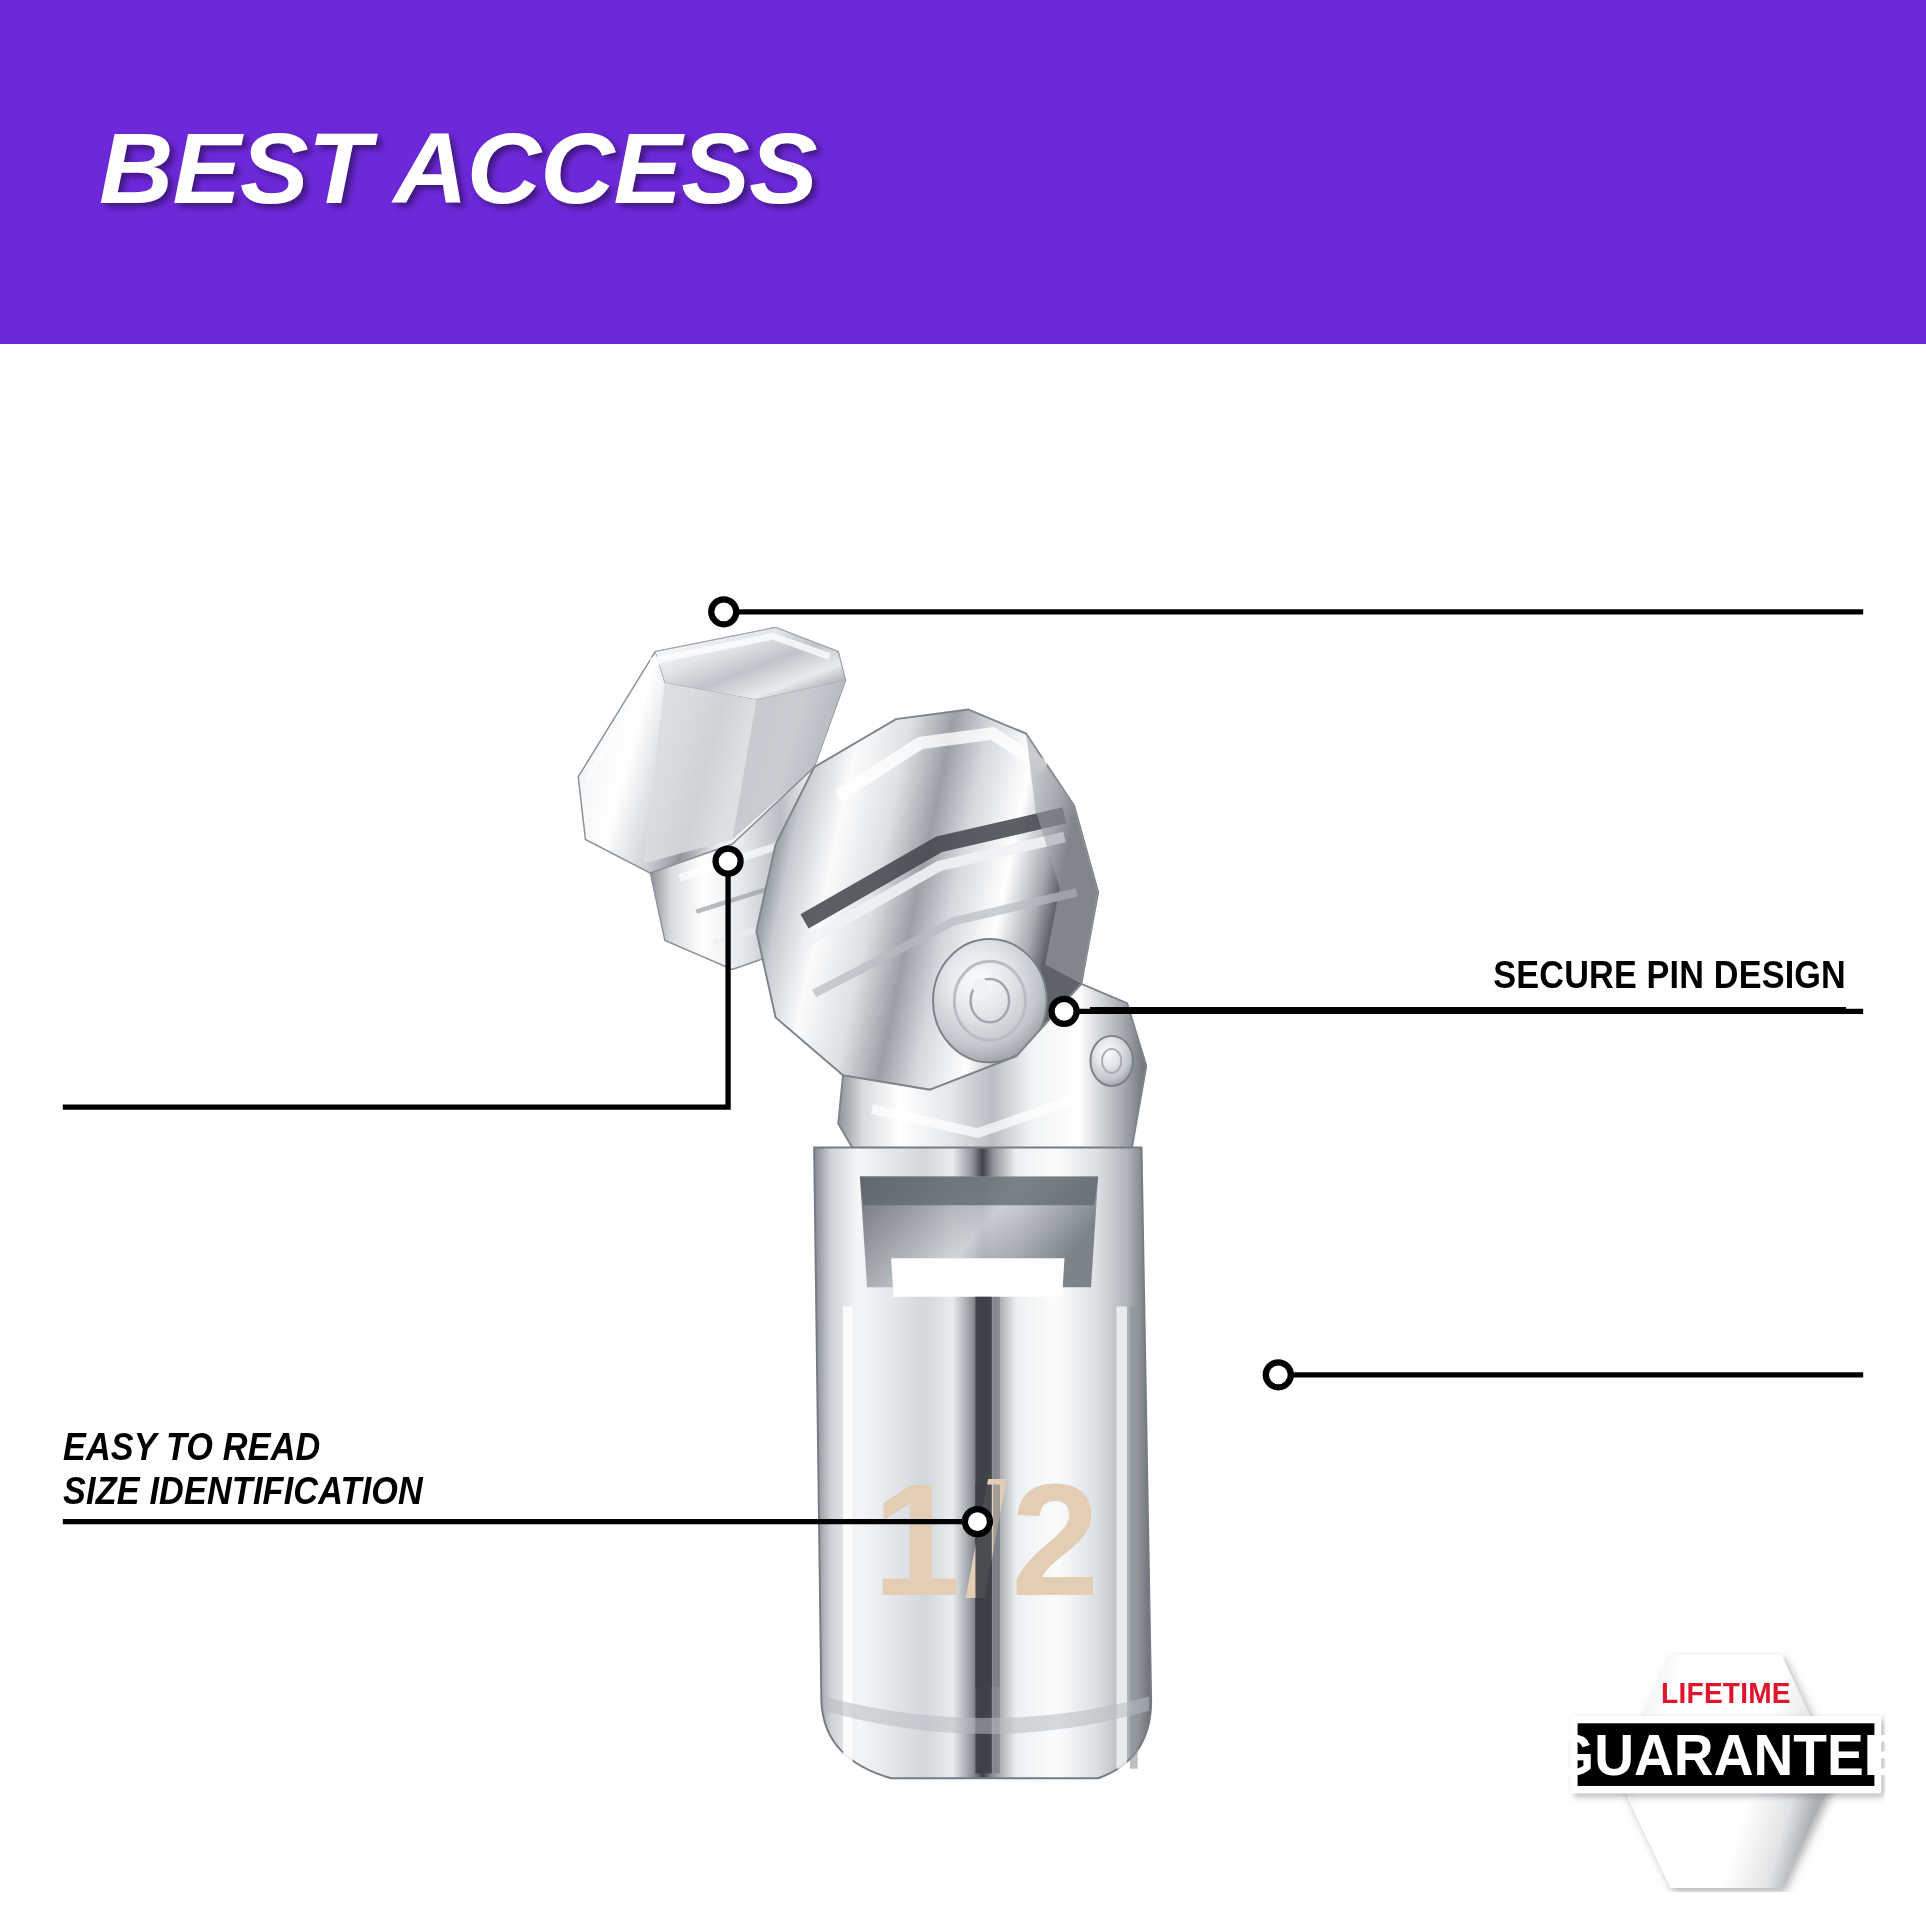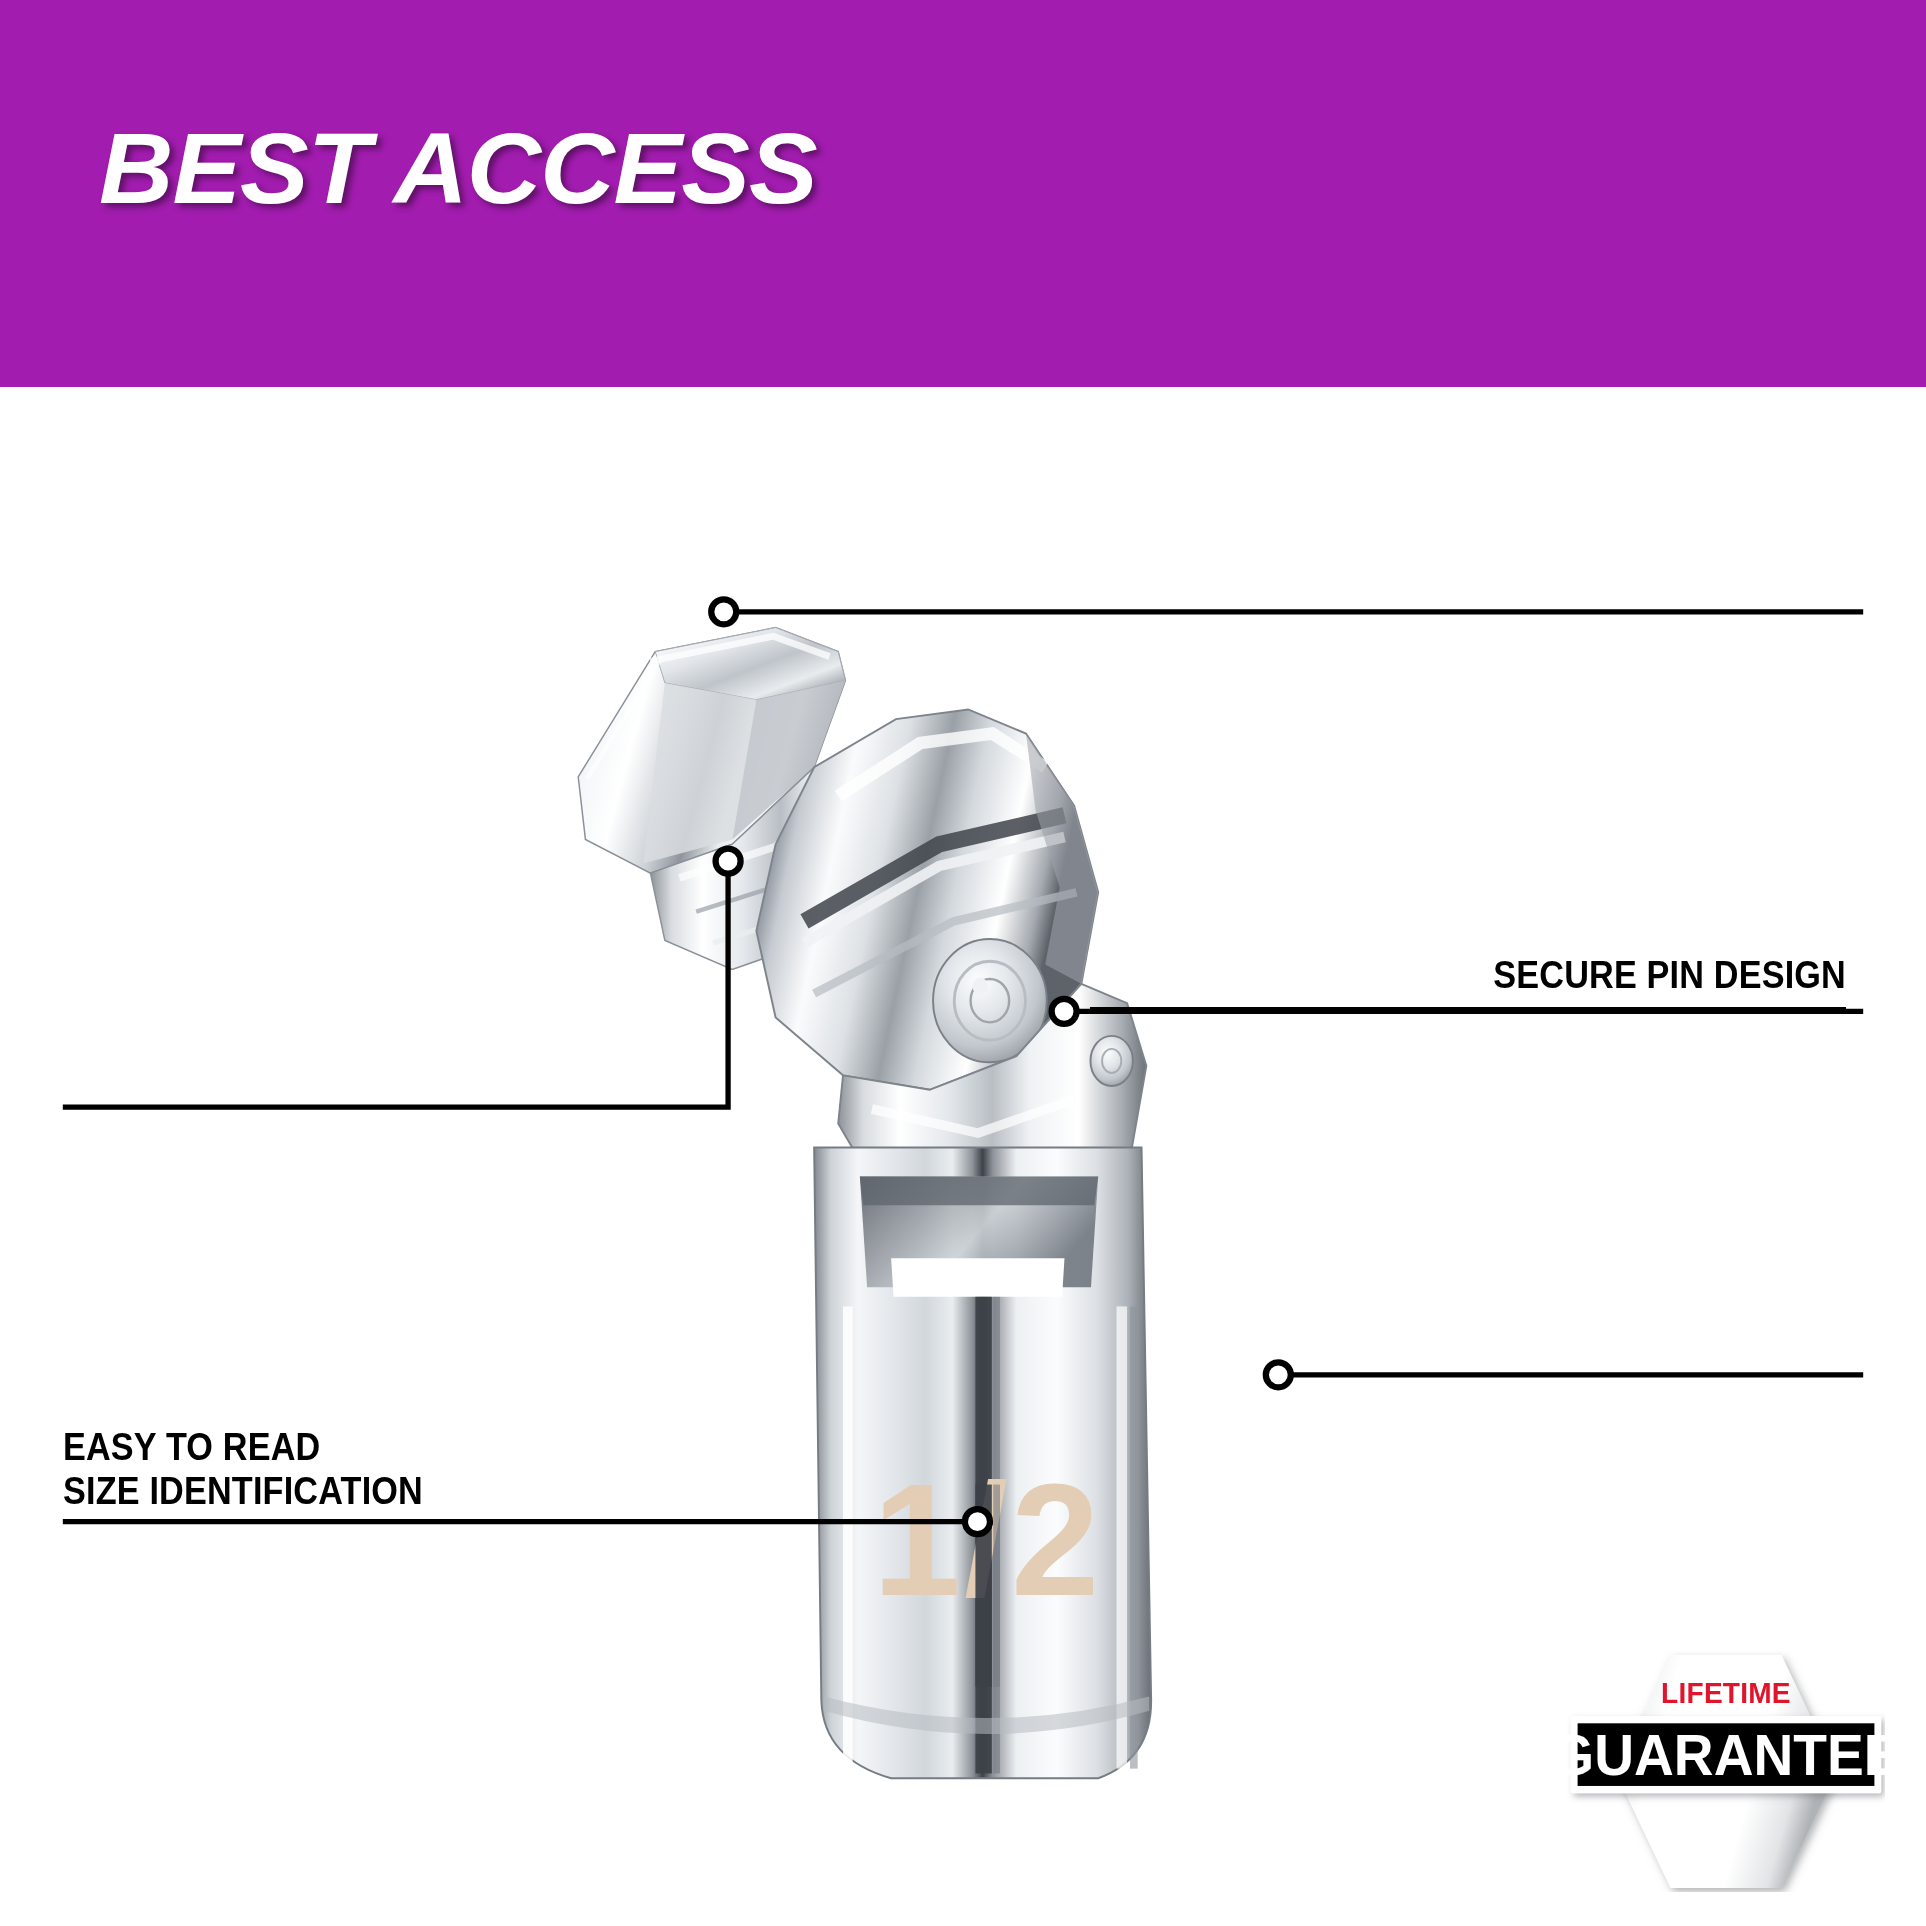--- a/index.html
+++ b/index.html
@@ -7,22 +7,22 @@
   html,body { width:1926px; height:1926px; background:#ffffff; }
   body {
     font-family:"Liberation Sans", sans-serif;
     -webkit-font-smoothing:antialiased;
     position:relative;
     overflow:hidden;
   }
 
   
   #header-band{
-    position:absolute; left:0; top:0; width:1926px; height:387px;
-    background:#a21caf;
+    position:absolute; left:0; top:0; width:1926px; height:344px;
+    background:#6d28d9;
   }
   #header-title{
     position:absolute; left:99px; top:118px;
     font-size:101px; line-height:1;
     font-weight:700; font-style:italic;
     letter-spacing:-1px;
     color:#ffffff;
     font-stretch:condensed;
     transform:scaleX(1.02);
     transform-origin:left center;
@@ -58,21 +58,21 @@
     transform:scaleX(0.93);
     white-space:nowrap;
   }
   .callout.right .sub{ transform-origin:right center; text-align:right; }
   .callout.left  .sub{ transform-origin:left  center; text-align:left;  }
 
   #callout-access { left:1146px; top:144px;  width:717px; }
   #callout-pin    { left:1090px; top:566px; width:756px; }
   #callout-chrome { left:1146px; top:929px; width:717px; }
   #callout-adapt  { left:63px;  top:609px; width:686px; }
-  #callout-size   { left:63px;  top:1038px; width:915px; }
+  #callout-size   { left:63px;  top:1038px; width:915px;font-style:italic; }
 
   
   #leaders{ position:absolute; left:0; top:0; width:1926px; height:1539px;
             pointer-events:none; }
 
   
   #badge{
     position:absolute; left:1567px; top:1264px; width:318px; height:241px;
   }
 

